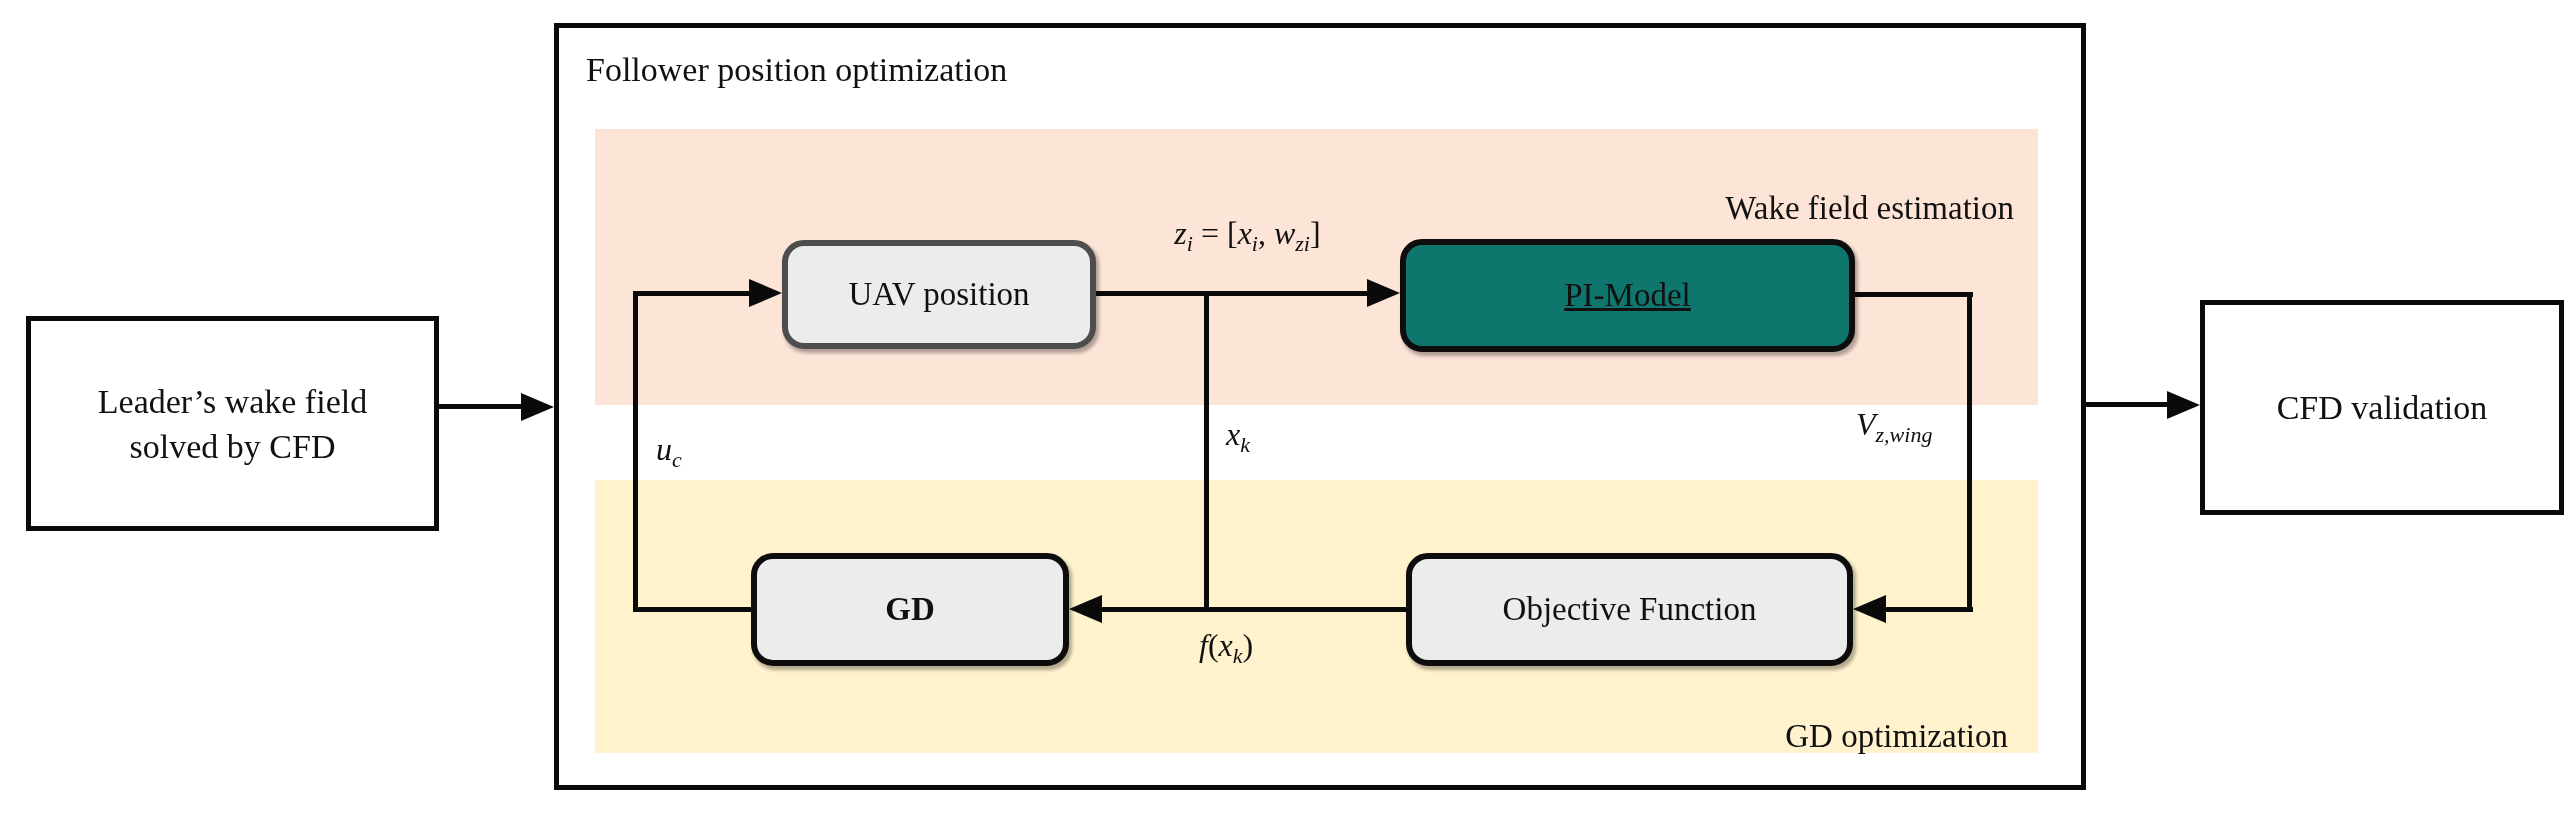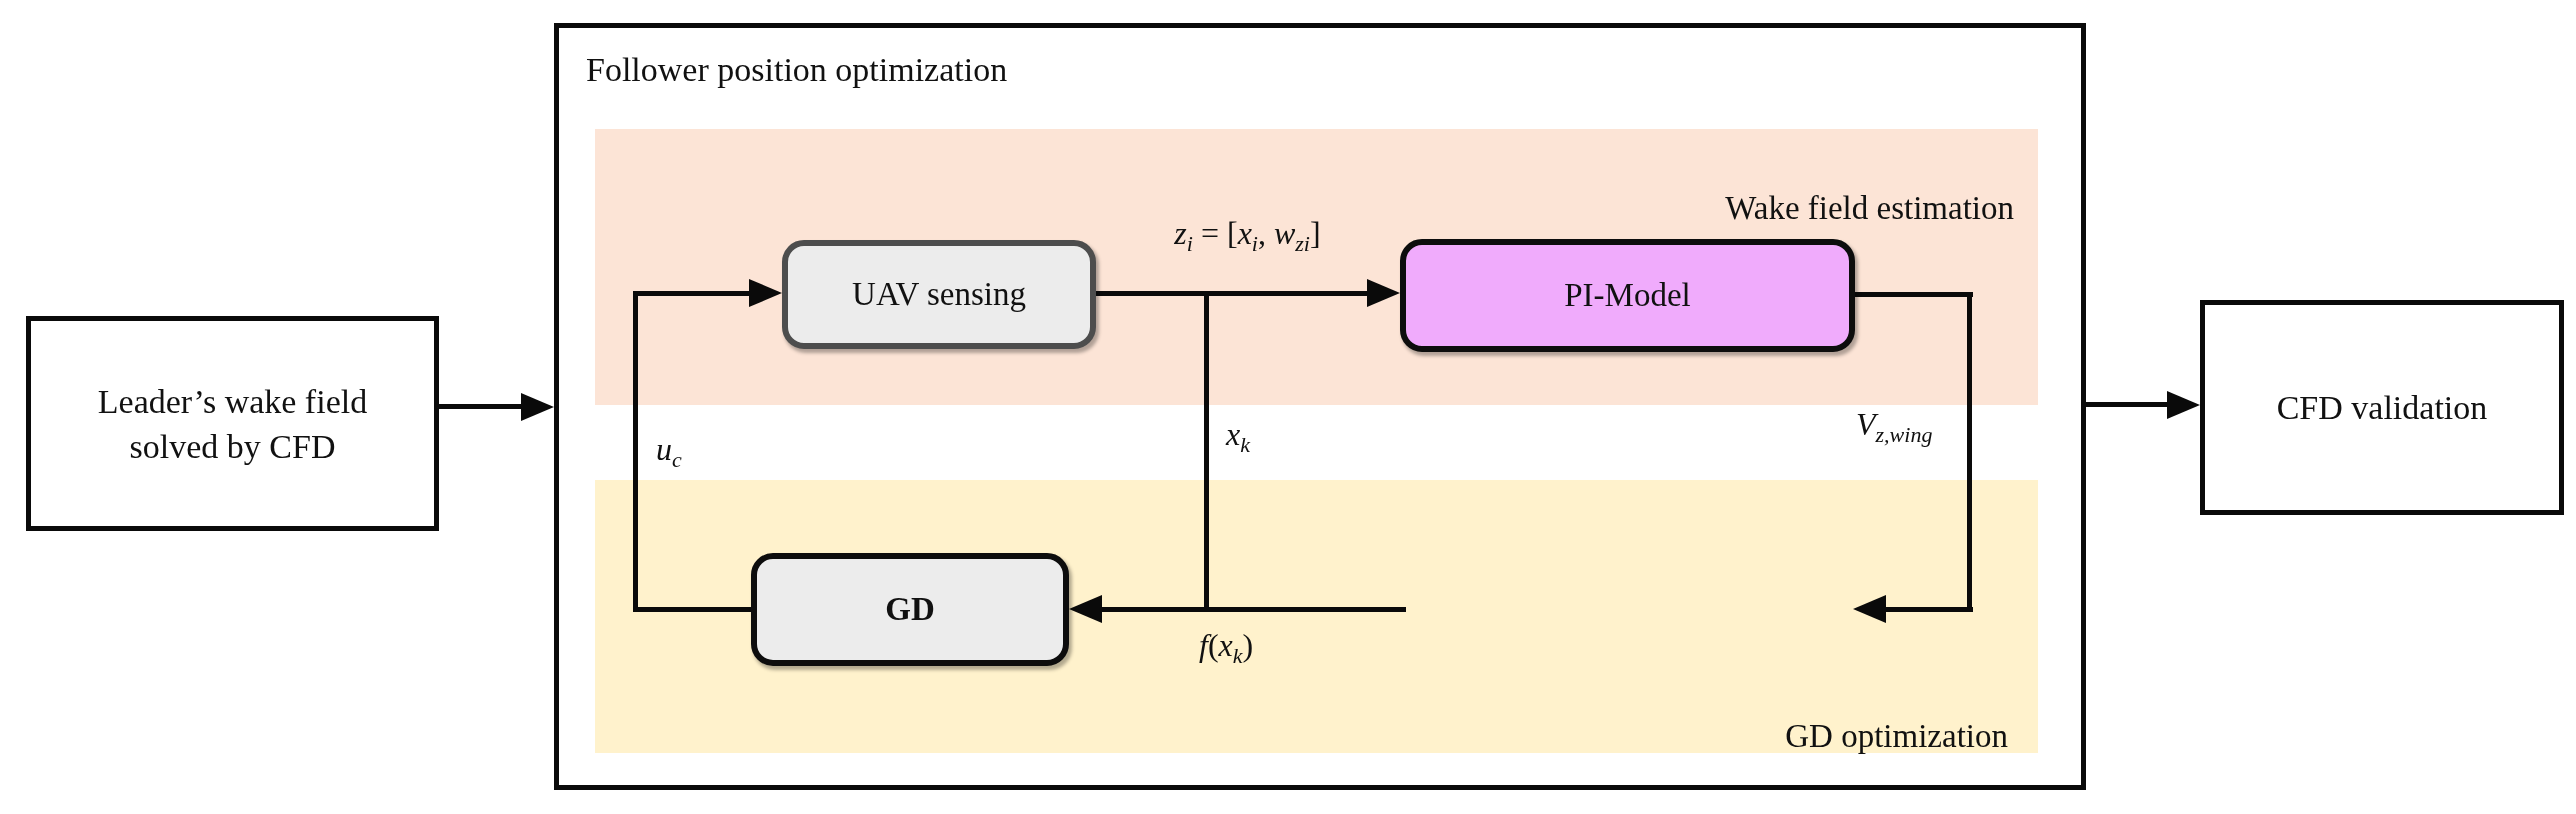--- a/index.html
+++ b/index.html
@@ -78,27 +78,30 @@
 
   <div class="line" style="left:636px;top:607px;width:118px;height:5.1px;"></div>
   <div class="line" style="left:633px;top:291px;width:5.1px;height:321px;"></div>
   <div class="line" style="left:636px;top:291px;width:116px;height:5.1px;"></div>
   <div class="head right" style="left:749px;top:279px;"></div>
 
   <div class="line" style="left:2086px;top:402px;width:84px;height:5.1px;"></div>
   <div class="head right" style="left:2167px;top:391px;"></div>
 
   <div class="node node-gray" style="left: 782px; top: 240px; width: 314px; height: 109px; background-color: rgb(236, 236, 236);">
-    <span>UAV sensing</span>
+    <span>UAV position</span>
   </div>
-  <div class="node node-dark" style="left: 1400px; top: 239px; width: 455px; height: 113px; background-color: #f0abfc;">
+  <div class="node node-dark" style="left: 1400px; top: 239px; width: 455px; height: 113px; background-color: #0f766e; text-decoration: underline;">
     <span>PI-Model</span>
   </div>
   <div class="node node-dark" style="left: 751px; top: 553px; width: 318px; height: 113px; background-color: rgb(236, 236, 236); font-weight: bold;">
     <span>GD</span>
+  </div>
+  <div class="node node-dark" style="left: 1406px; top: 553px; width: 447px; height: 113px; background-color: rgb(236, 236, 236);">
+    <span>Objective Function</span>
   </div>
 
   <div class="mathlabel zexpr" style="left:1124px;top:215px;">
     <span>z</span><sub>i</sub><span class="upright"> = </span><span class="upright">[</span><span>x</span><sub>i</sub><span class="upright">, </span><span>w</span><sub>zi</sub><span class="upright">]</span>
   </div>
 
   <div class="mathlabel" style="left:656px;top:431px;">
     <span>u</span><sub>c</sub>
   </div>
 

